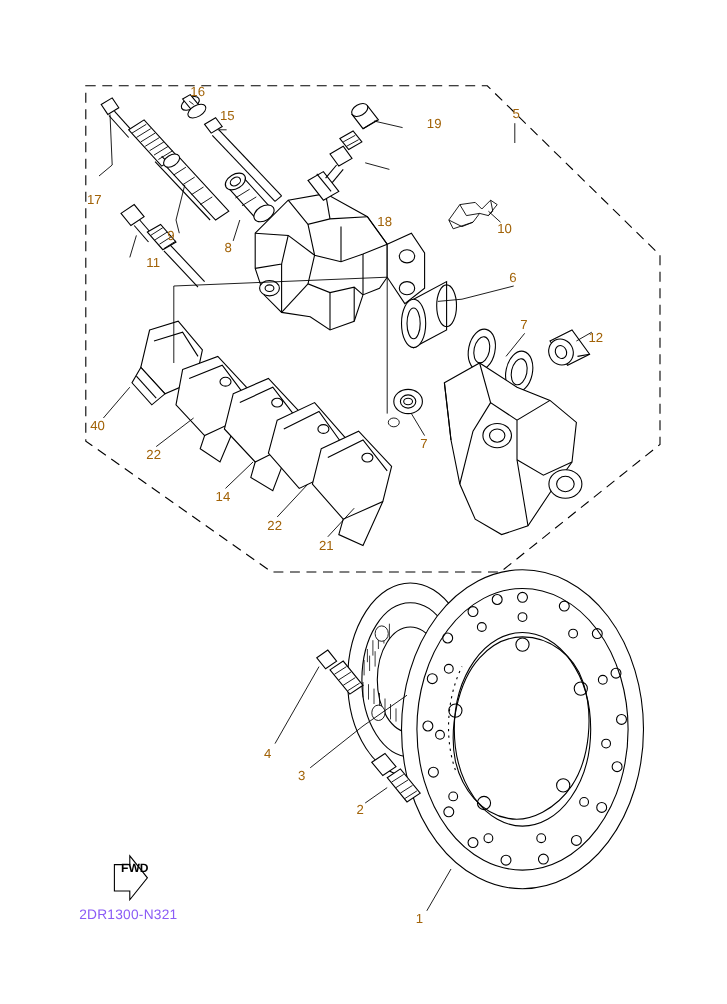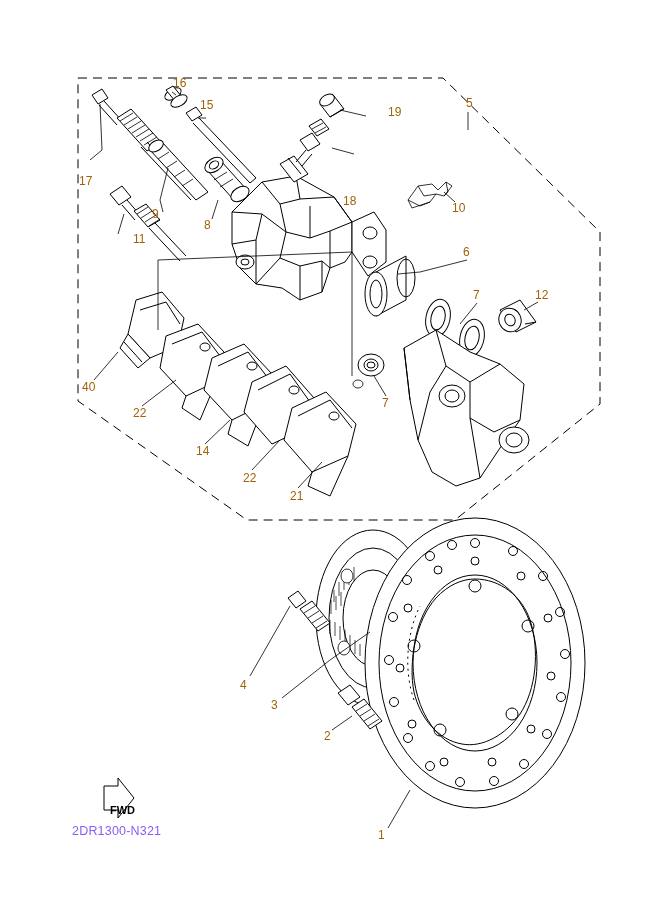--- a/index.html
+++ b/index.html
@@ -310,29 +310,29 @@
   <div class="callout" style="left:324px;top:729px;">2</div>
   <div class="callout" style="left:271px;top:698px;">3</div>
   <div class="callout" style="left:240px;top:678px;">4</div>
   <div class="callout" style="left:466px;top:96px;">5</div>
   <div class="callout" style="left:463px;top:245px;">6</div>
   <div class="callout" style="left:473px;top:288px;">7</div>
   <div class="callout" style="left:204px;top:218px;">8</div>
   <div class="callout" style="left:152px;top:207px;">9</div>
   <div class="callout" style="left:452px;top:201px;">10</div>
   <div class="callout" style="left:107px;top:232px;margin-left:26px;">11</div>
-  <div class="callout" style="left:535px;top:288px;">12</div>
+  <div class="callout" style="left:535px;top:300px;">12</div>
   <div class="callout" style="left:382px;top:396px;">7</div>
   <div class="callout" style="left:196px;top:444px;">14</div>
   <div class="callout" style="left:200px;top:98px;">15</div>
   <div class="callout" style="left:173px;top:76px;">16</div>
   <div class="callout" style="left:79px;top:150px;margin-top:24px;">17</div>
   <div class="callout" style="left:343px;top:150px;margin-top:44px;">18</div>
   <div class="callout" style="left:388px;top:105px;">19</div>
   <div class="callout" style="left:82px;top:380px;">40</div>
   <div class="callout" style="left:290px;top:489px;">21</div>
   <div class="callout" style="left:133px;top:406px;">22</div>
   <div class="callout" style="left:243px;top:471px;">22</div>
 
-  <div class="fwdlabel" style="left:110px;top:804px;">FWD</div>
+  <div class="fwdlabel" style="left:110px;top:784px;">FWD</div>
   <div class="partno" style="left:72px;top:824px;">2DR1300-N321</div>
 
 </div>
 
 </body></html>

